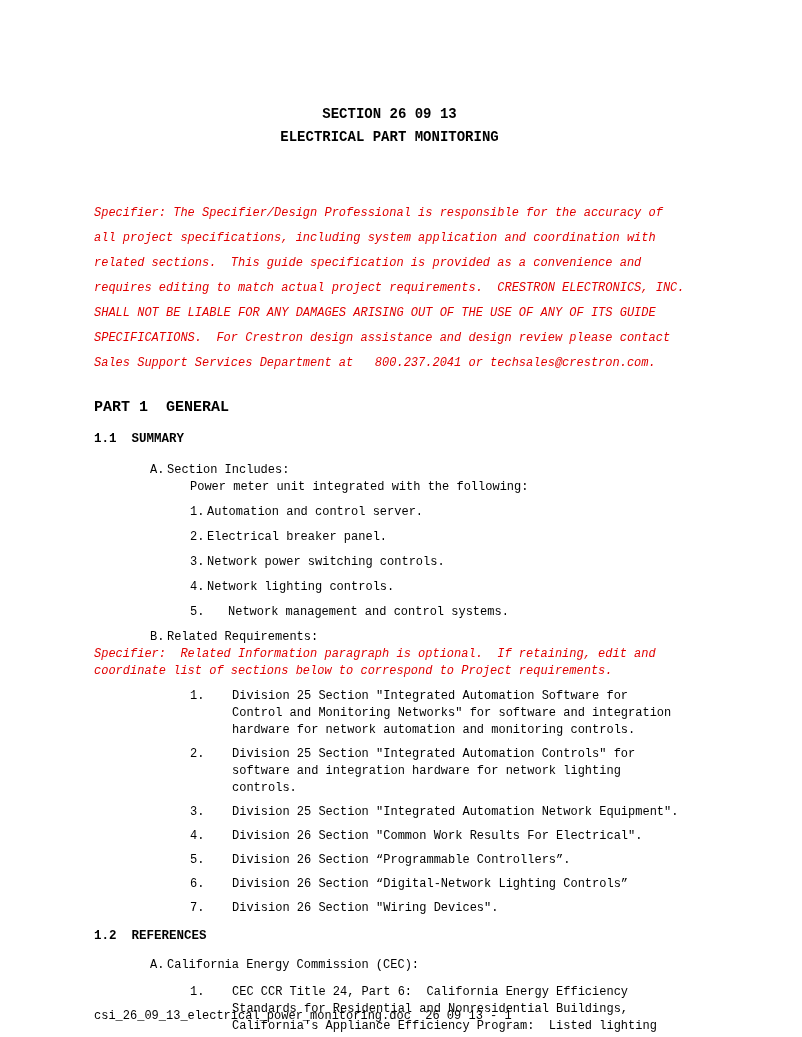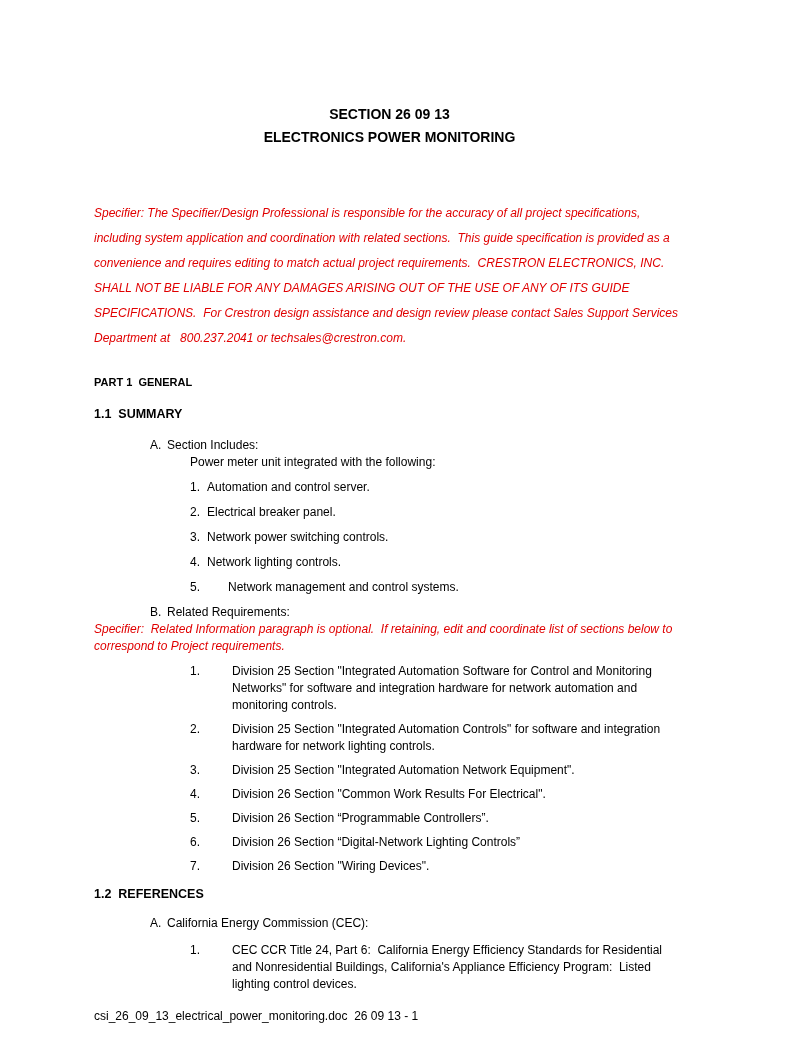--- a/index.html
+++ b/index.html
@@ -6,30 +6,30 @@
   html, body { background: #ffffff; }
   body {
     width: 802px;
     height: 1037px;
     position: relative;
     overflow: hidden;
     font-family: "Liberation Sans", "DejaVu Sans", sans-serif;
     font-size: 12px;
     color: #000000;
   }
-  .page { position: absolute; inset: 0; padding: 103px 117px 0 94px; }
+  .page { position: absolute; inset: 0; padding: 103px 117px 0 94px; font-family: Liberation Mono, monospace; }
   .t { white-space: pre-wrap; }
 
   .doc-title { text-align: center; font-weight: bold; font-size: 14px; line-height: 23px; }
 
   .red { color: var(--specifier-red, #e00000); font-style: italic; }
 
   .intro { margin-top: 52px; line-height: 25px; }
 
-  .h-part { font-weight: bold; font-size: 11px; line-height: 17px; margin-top: 23px; }
+  .h-part { font-weight: bold; font-size: 15px; line-height: 17px; margin-top: 23px; }
   .h-sub  { font-weight: bold; font-size: 12.5px; line-height: 17px; margin-top: 15px; }
   .row { display: flex; align-items: flex-start; line-height: 17px; }
   .row .marker { flex: 0 0 auto; }
   .row .txt { flex: 1 1 auto; }
 
   .lvl-a { margin-left: 56px; margin-top: 14px; }
   .lvl-a .marker { width: 17px; }
   .lvl-a.b { margin-top: 7px; }
   .lvl-a.refs-a { margin-top: 12px; }
 
@@ -50,21 +50,21 @@
 
   .footer { position: absolute; left: 94px; top: 1008px; line-height: 17px; }
 </style>
 </head>
 <body>
 
 <div class="page">
 
   <div class="doc-title">
     <div class="t">SECTION 26 09 13</div>
-    <div class="t">ELECTRONICS POWER MONITORING</div>
+    <div class="t">ELECTRICAL PART MONITORING</div>
   </div>
 
   <div class="red intro t">Specifier: The Specifier/Design Professional is responsible for the accuracy of all project specifications, including system application and coordination with related sections.  This guide specification is provided as a convenience and requires editing to match actual project requirements.  CRESTRON ELECTRONICS, INC. SHALL NOT BE LIABLE FOR ANY DAMAGES ARISING OUT OF THE USE OF ANY OF ITS GUIDE SPECIFICATIONS.  For Crestron design assistance and design review please contact Sales Support Services Department at   800.237.2041 or techsales@crestron.com.</div>
 
   <div class="h-part t">PART 1  GENERAL</div>
 
   <div class="h-sub t">1.1  SUMMARY</div>
 
   <div class="row lvl-a">
     <span class="marker t">A.</span>

